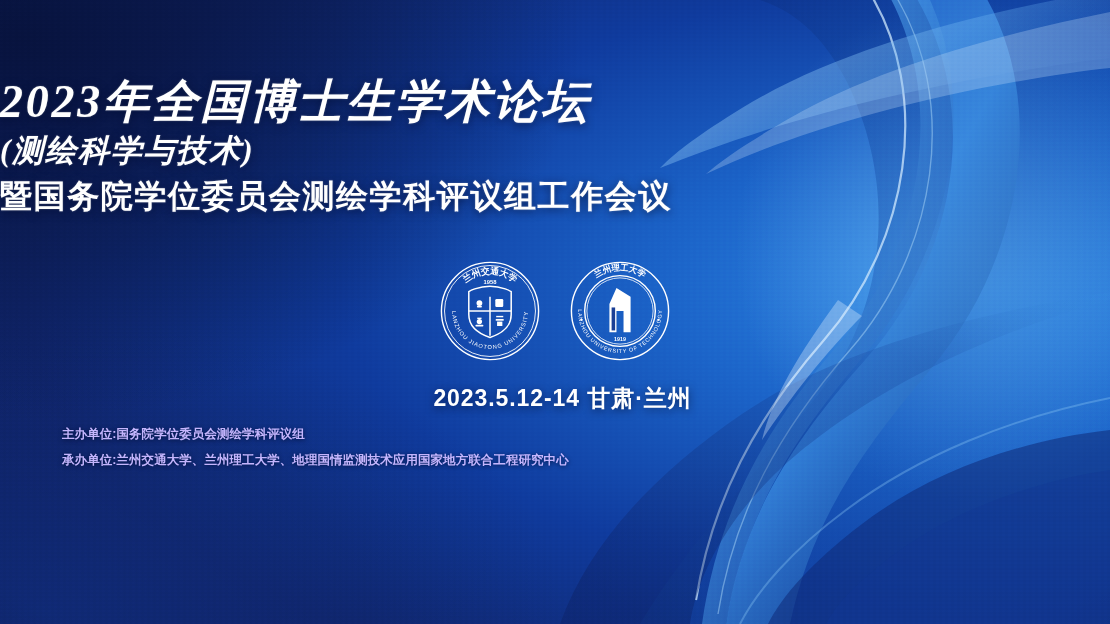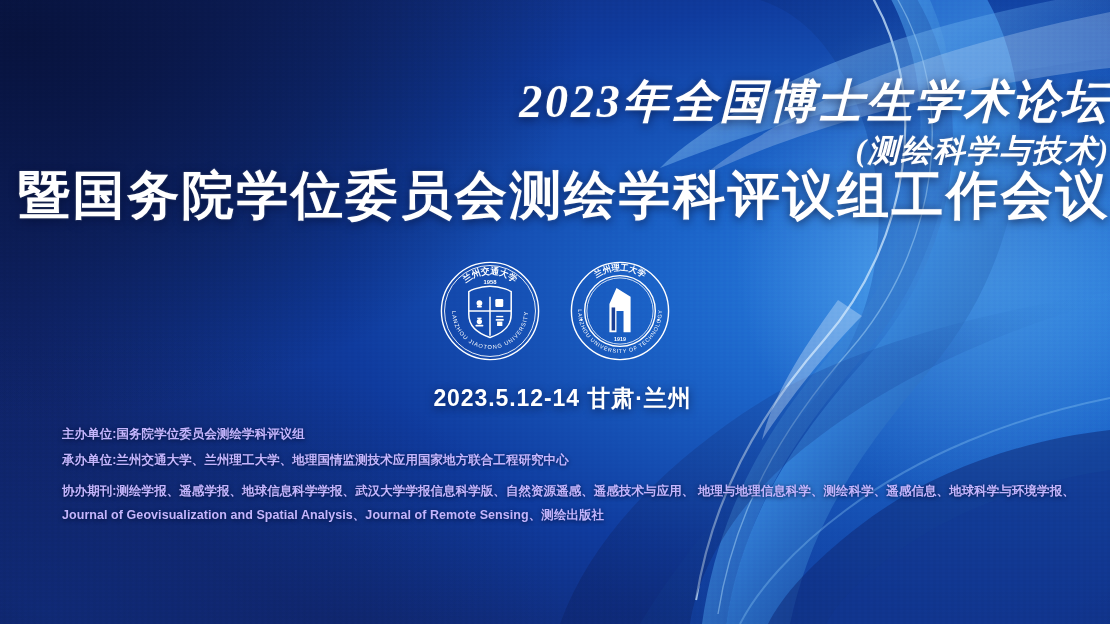--- a/index.html
+++ b/index.html
@@ -59,40 +59,40 @@
   .content {
     position: absolute;
     inset: 0;
   }
 
   .title-block {
     position: absolute;
     top: 78px;
     left: 0;
     right: 0;
-    text-align: right;
+    text-align: left;
   }
   .title-line {
     color: #ffffff;
     font-family: "Liberation Serif", "DejaVu Serif", serif;
     font-weight: 700;
     letter-spacing: .06em;
     line-height: 1.06;
     text-shadow: 0 2px 10px rgba(2,12,48,0.7), 0 0 2px rgba(255,255,255,0.35);
     white-space: nowrap;
   }
   .title-line-1 { font-size: 46px; font-style: italic; }
   .title-line-2 { font-size: 31px; font-style: italic; margin-top: 8px; }
   .title-line-3 {
-    font-size: 52px;
+    font-size: 32px;
     font-style: normal;
     font-family: "Liberation Sans", "DejaVu Sans", sans-serif;
     font-weight: 700;
     letter-spacing: .05em;
-    margin-top: 0;
+    margin-top: 12px;
   }
 
   .logos {
     position: absolute;
     top: 258px;
     left: 0;
     right: 0;
     display: flex;
     justify-content: center;
     align-items: center;
@@ -281,17 +281,16 @@
         </svg>
       </div>
 
     </div>
 
     <div class="datetime">2023.5.12-14  甘肃·兰州</div>
 
     <div class="footer">
       <div class="footer-row">主办单位:国务院学位委员会测绘学科评议组</div>
       <div class="footer-row">承办单位:兰州交通大学、兰州理工大学、地理国情监测技术应用国家地方联合工程研究中心</div>
-      <div class="footer-wrap">协办期刊:测绘学报、遥感学报、地球信息科学学报、武汉大学学报信息科学版、自然资源遥感、遥感技术与应用、 地理与地理信息科学、测绘科学、遥感信息、地球科学与环境学报、Journal of Geovisualization and Spatial Analysis、Journal of Remote Sensing、测绘出版社</div>
     </div>
 
   </div>
 </div>
 
 </body></html>

